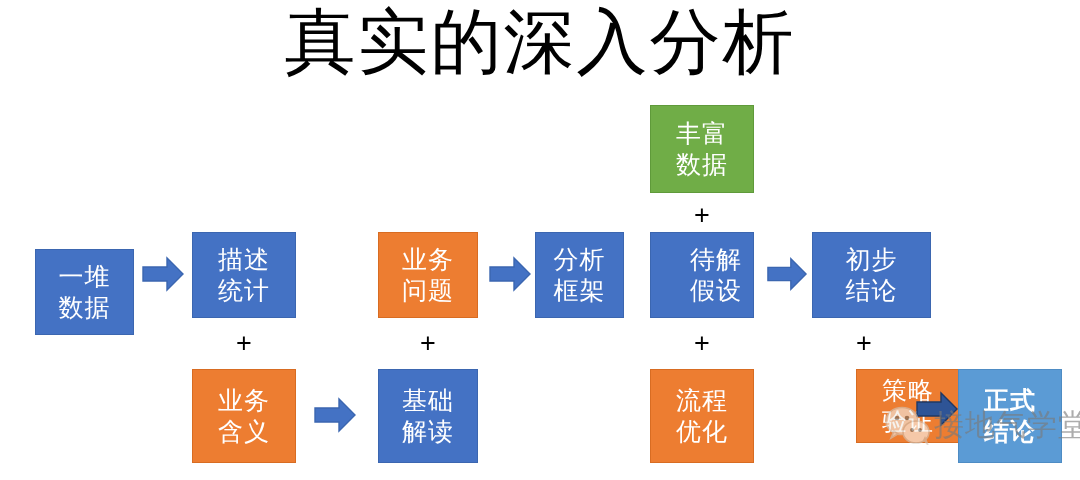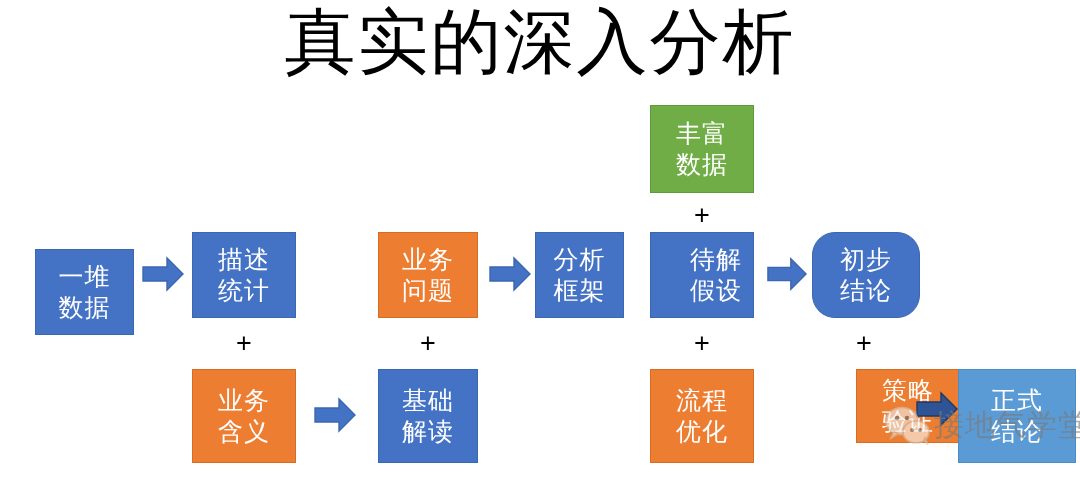--- a/index.html
+++ b/index.html
@@ -131,29 +131,29 @@
         <span class="ln">假设</span>
       </div>
       <div class="box green" style="left: 650px; top: 105px; width: 104px; height: 88px;">
         <span class="ln">丰富</span>
         <span class="ln">数据</span>
       </div>
       <div class="box orange" style="left: 650px; top: 369px; width: 104px; height: 94px; align-items: center;">
         <span class="ln">流程</span>
         <span class="ln">优化</span>
       </div>
-      <div class="box blue" style="left: 812px; top: 232px; width: 108px; height: 86px; border-radius: 23px;">
+      <div class="box blue" style="left: 812px; top: 232px; width: 119px; height: 86px;">
         <span class="ln">初步</span>
         <span class="ln">结论</span>
       </div>
       <div class="box orange" style="left: 856px; top: 369px; width: 104px; height: 74px;">
         <span class="ln">策略</span>
         <span class="ln">验证</span>
       </div>
-      <div class="box lblue" style="left: 958px; top: 369px; width: 118px; height: 94px;">
+      <div class="box lblue" style="left: 958px; top: 369px; width: 104px; height: 94px; font-weight: bold;">
         <span class="ln">正式</span>
         <span class="ln">结论</span>
       </div>
     </div>
   <div id="plus-layer">
       <div class="plus" style="left: 229px; top: 330px;">+</div>
       <div class="plus" style="left: 413px; top: 330px;">+</div>
       <div class="plus" style="left: 687px; top: 202px;">+</div>
       <div class="plus" style="left: 687px; top: 330px;">+</div>
       <div class="plus" style="left: 849px; top: 330px;">+</div>

